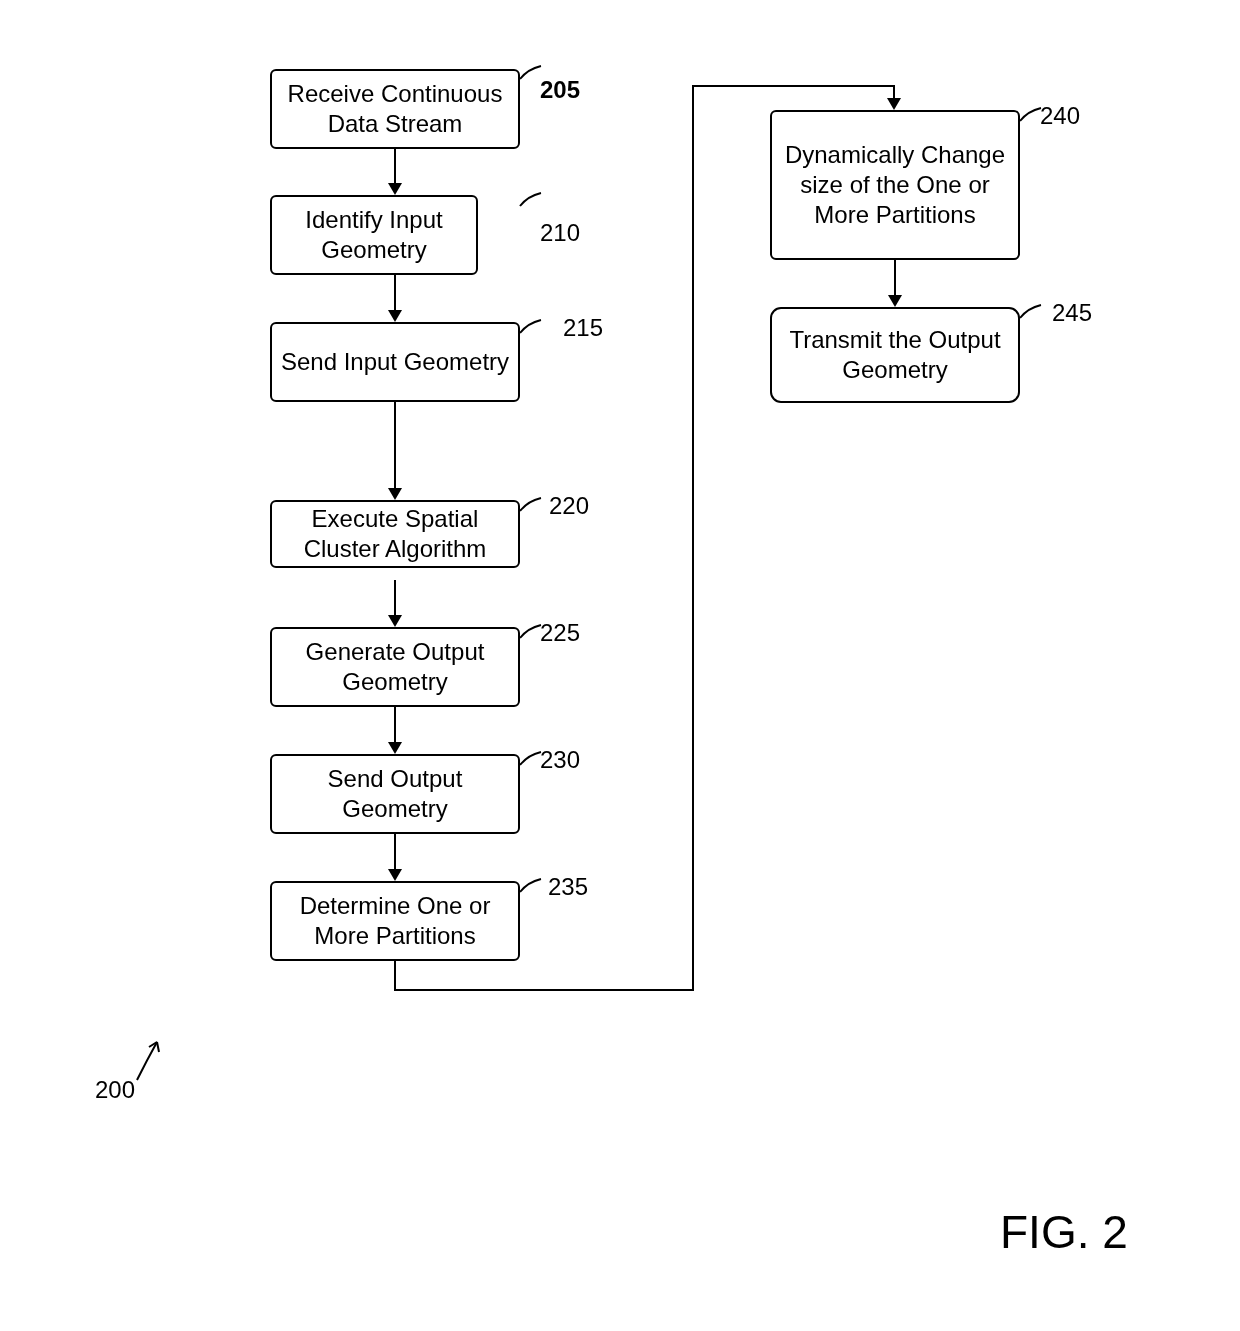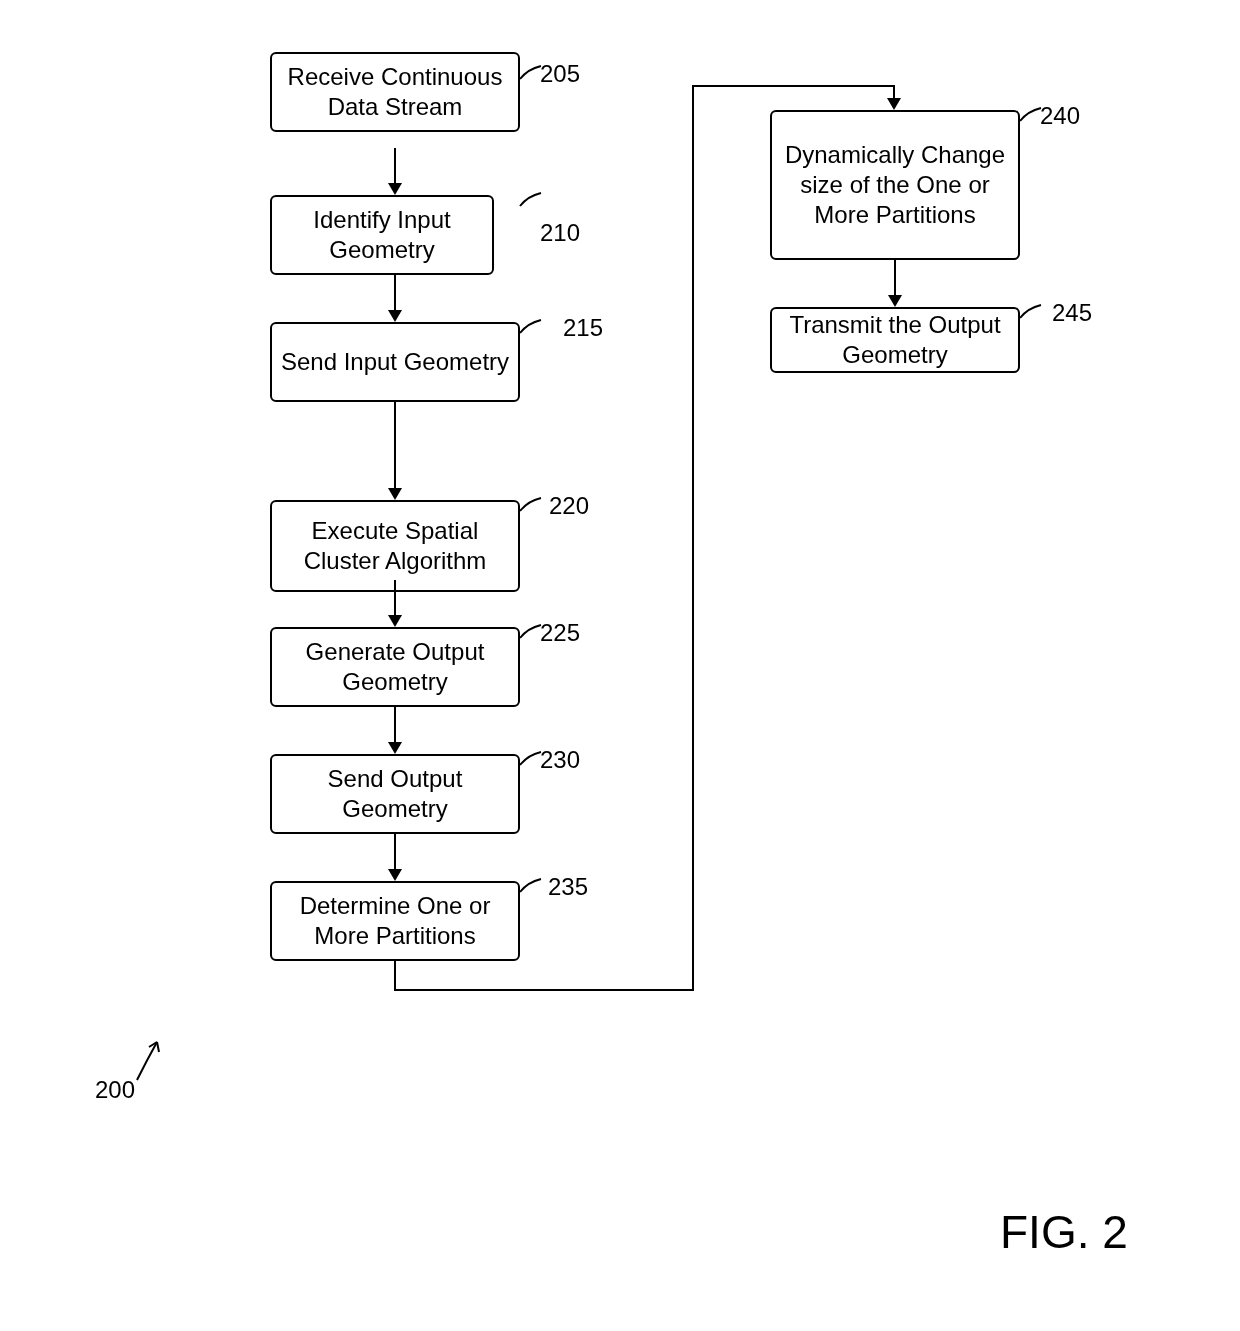--- a/index.html
+++ b/index.html
@@ -58,45 +58,45 @@
   </style>
 </head>
 <body>
 
 <div class="figref" style="left:95px; top:1076px;">200</div>
 <svg class="curve-arrow" style="left:132px; top:1030px; width:40px; height:55px;" viewBox="0 0 40 55">
   <path d="M 5 50 Q 15 30 25 12" stroke="#000" stroke-width="2" fill="none"></path>
   <path d="M 25 12 L 17 17 M 25 12 L 27 22" stroke="#000" stroke-width="2" fill="none"></path>
 </svg>
 
-<div class="box" style="left:270px; top:52px; width:250px; height:80px;">
+<div class="box" style="left:270px; top:69px; width:250px; height:80px;">
   <span>Receive Continuous Data Stream</span>
 </div>
-<div class="label" style="left:540px; top:60px;">205</div>
+<div class="label" style="left:540px; top:76px;font-weight:bold;">205</div>
 <svg style="position:absolute; left:517px; top:63px; width:30px; height:18px;">
     <path d="M 3 16 Q 11 6 24 3" stroke="#000" stroke-width="2" fill="none"></path>
   </svg>
 
-<div class="box" style="left:270px; top:195px; width:224px; height:80px;">
+<div class="box" style="left:270px; top:195px; width:208px; height:80px;">
   <span>Identify Input Geometry</span>
 </div>
 <div class="label" style="left:540px; top:187px;margin-top:32px;">210</div>
 <svg style="position:absolute; left:517px; top:190px; width:30px; height:18px;">
     <path d="M 3 16 Q 11 6 24 3" stroke="#000" stroke-width="2" fill="none"></path>
   </svg>
 
 <div class="box" style="left:270px; top:322px; width:250px; height:80px;">
   <span>Send Input Geometry</span>
 </div>
 <div class="label" style="left:540px; top:314px;margin-left:23px;">215</div>
 <svg style="position:absolute; left:517px; top:317px; width:30px; height:18px;">
     <path d="M 3 16 Q 11 6 24 3" stroke="#000" stroke-width="2" fill="none"></path>
   </svg>
 
-<div class="box" style="left:270px; top:500px; width:250px; height:92px;">
+<div class="box" style="left:270px; top:500px; width:250px; height:68px;">
   <span>Execute Spatial Cluster Algorithm</span>
 </div>
 <div class="label" style="left:549px; top:492px;">220</div>
 <svg style="position:absolute; left:517px; top:495px; width:30px; height:18px;">
     <path d="M 3 16 Q 11 6 24 3" stroke="#000" stroke-width="2" fill="none"></path>
   </svg>
 
 <div class="box" style="left:270px; top:627px; width:250px; height:80px;">
   <span>Generate Output Geometry</span>
 </div>
@@ -122,21 +122,21 @@
   </svg>
 
 <div class="box" style="left:770px; top:110px; width:250px; height:150px;">
   <span>Dynamically Change size of the One or More Partitions</span>
 </div>
 <div class="label" style="left:1040px; top:102px;">240</div>
 <svg style="position:absolute; left:1017px; top:105px; width:30px; height:18px;">
     <path d="M 3 16 Q 11 6 24 3" stroke="#000" stroke-width="2" fill="none"></path>
   </svg>
 
-<div class="box" style="left:770px; top:307px; width:250px; height:66px;">
+<div class="box" style="left:770px; top:307px; width:250px; height:96px;border-radius:11px;">
   <span>Transmit the Output Geometry</span>
 </div>
 <div class="label" style="left:1040px; top:299px;margin-left:12px;">245</div>
 <svg style="position:absolute; left:1017px; top:302px; width:30px; height:18px;">
     <path d="M 3 16 Q 11 6 24 3" stroke="#000" stroke-width="2" fill="none"></path>
   </svg>
 
 <div class="arrow-line" style="left:394px; top:148px; width:2px; height:36px;"></div>
 <div class="arrow-head-down" style="left:388px; top:183px;"></div>
 

